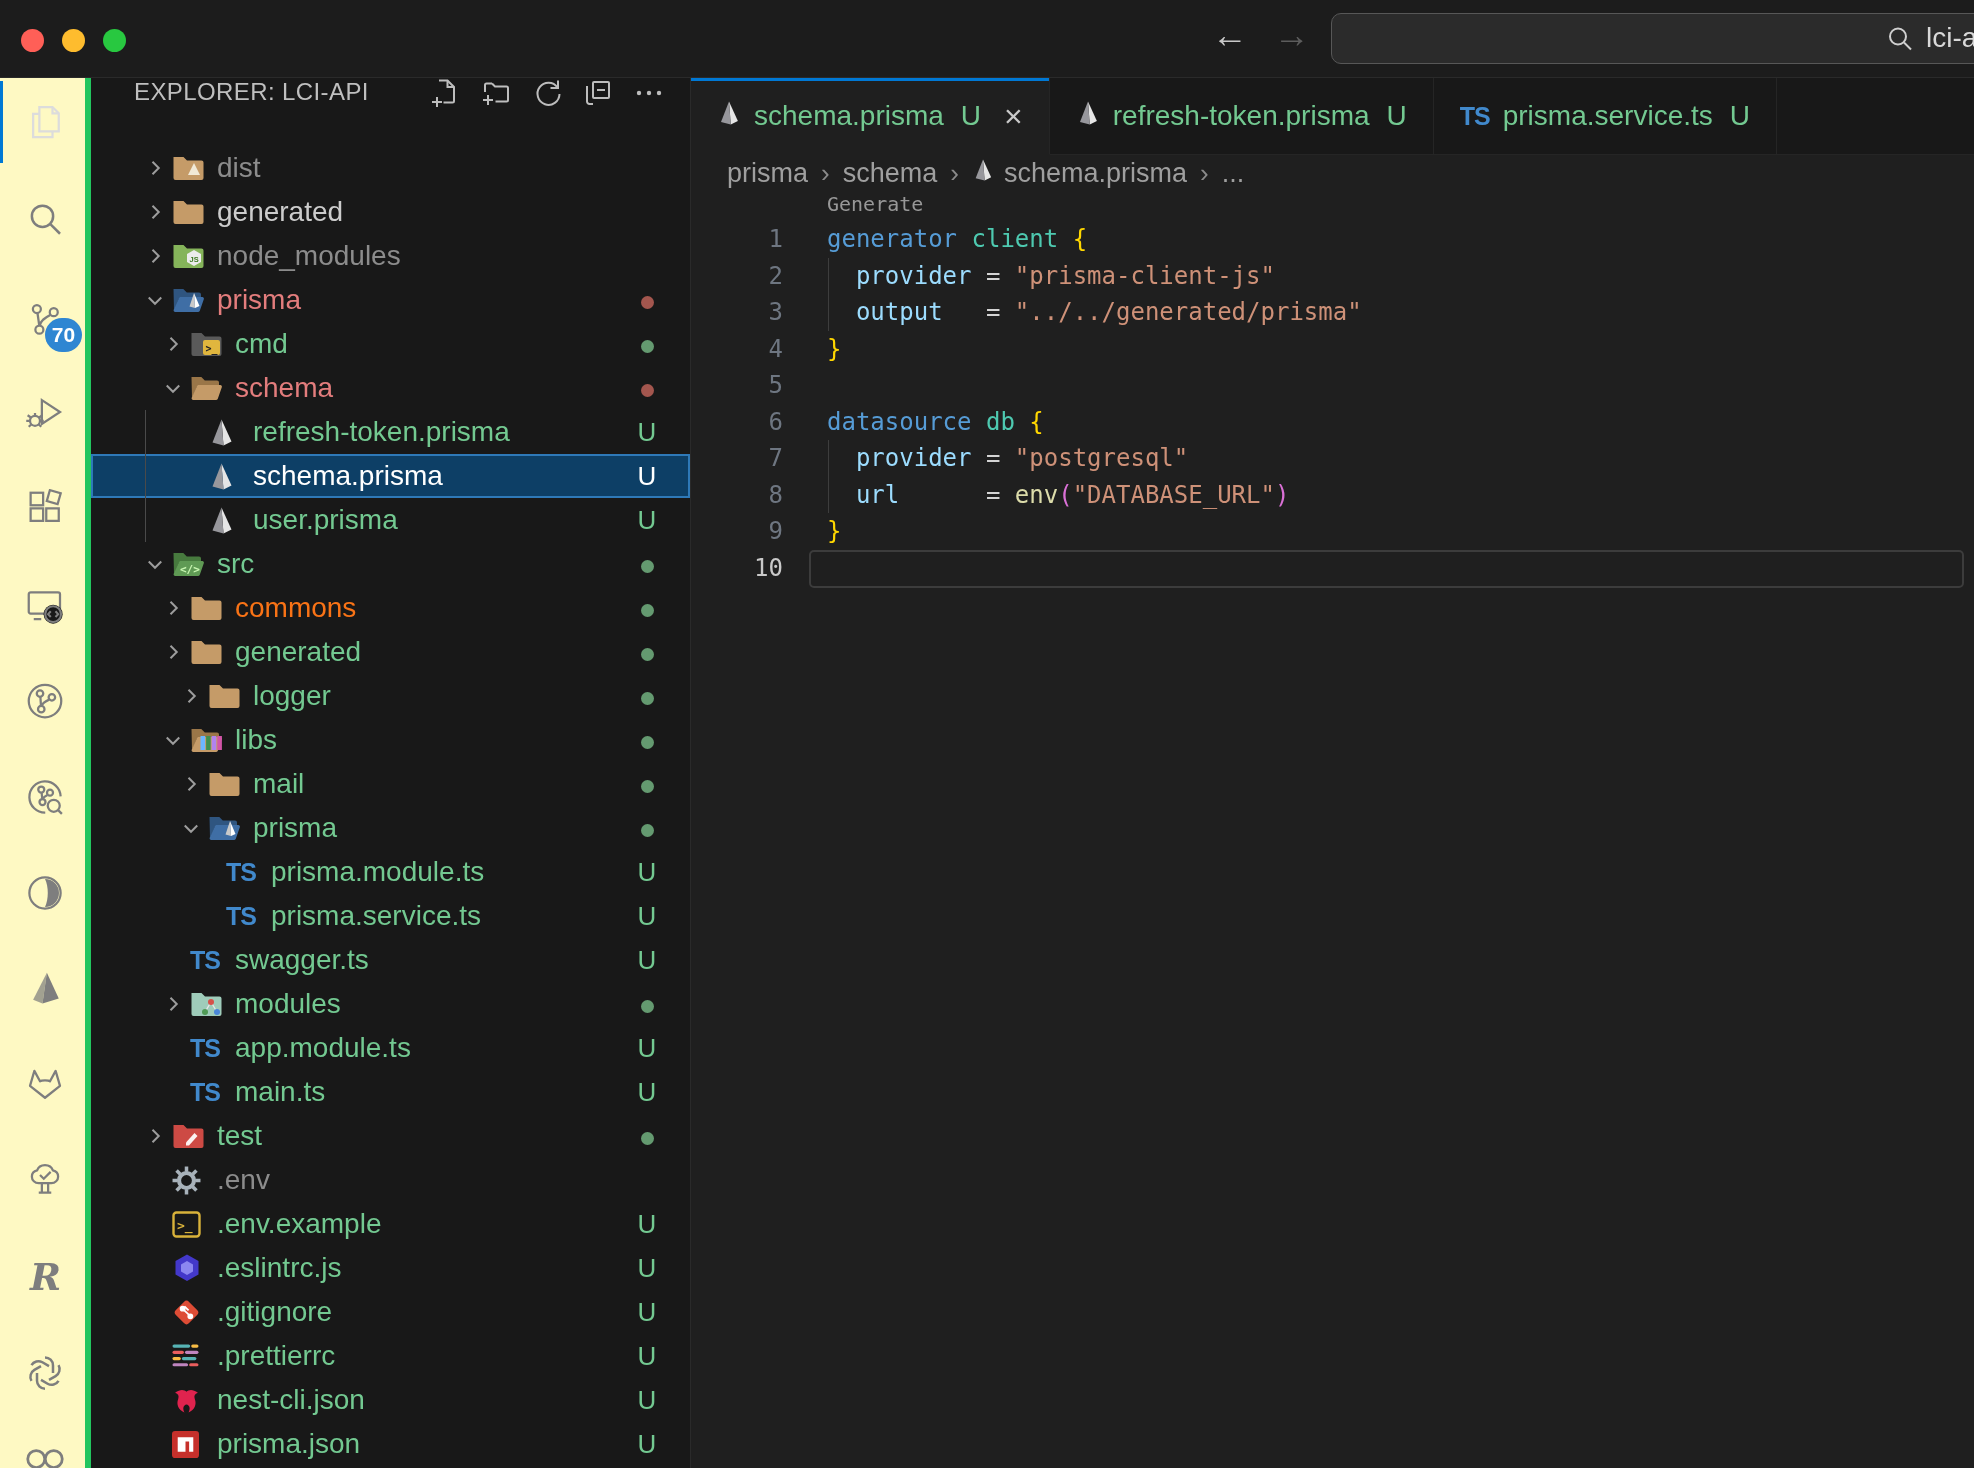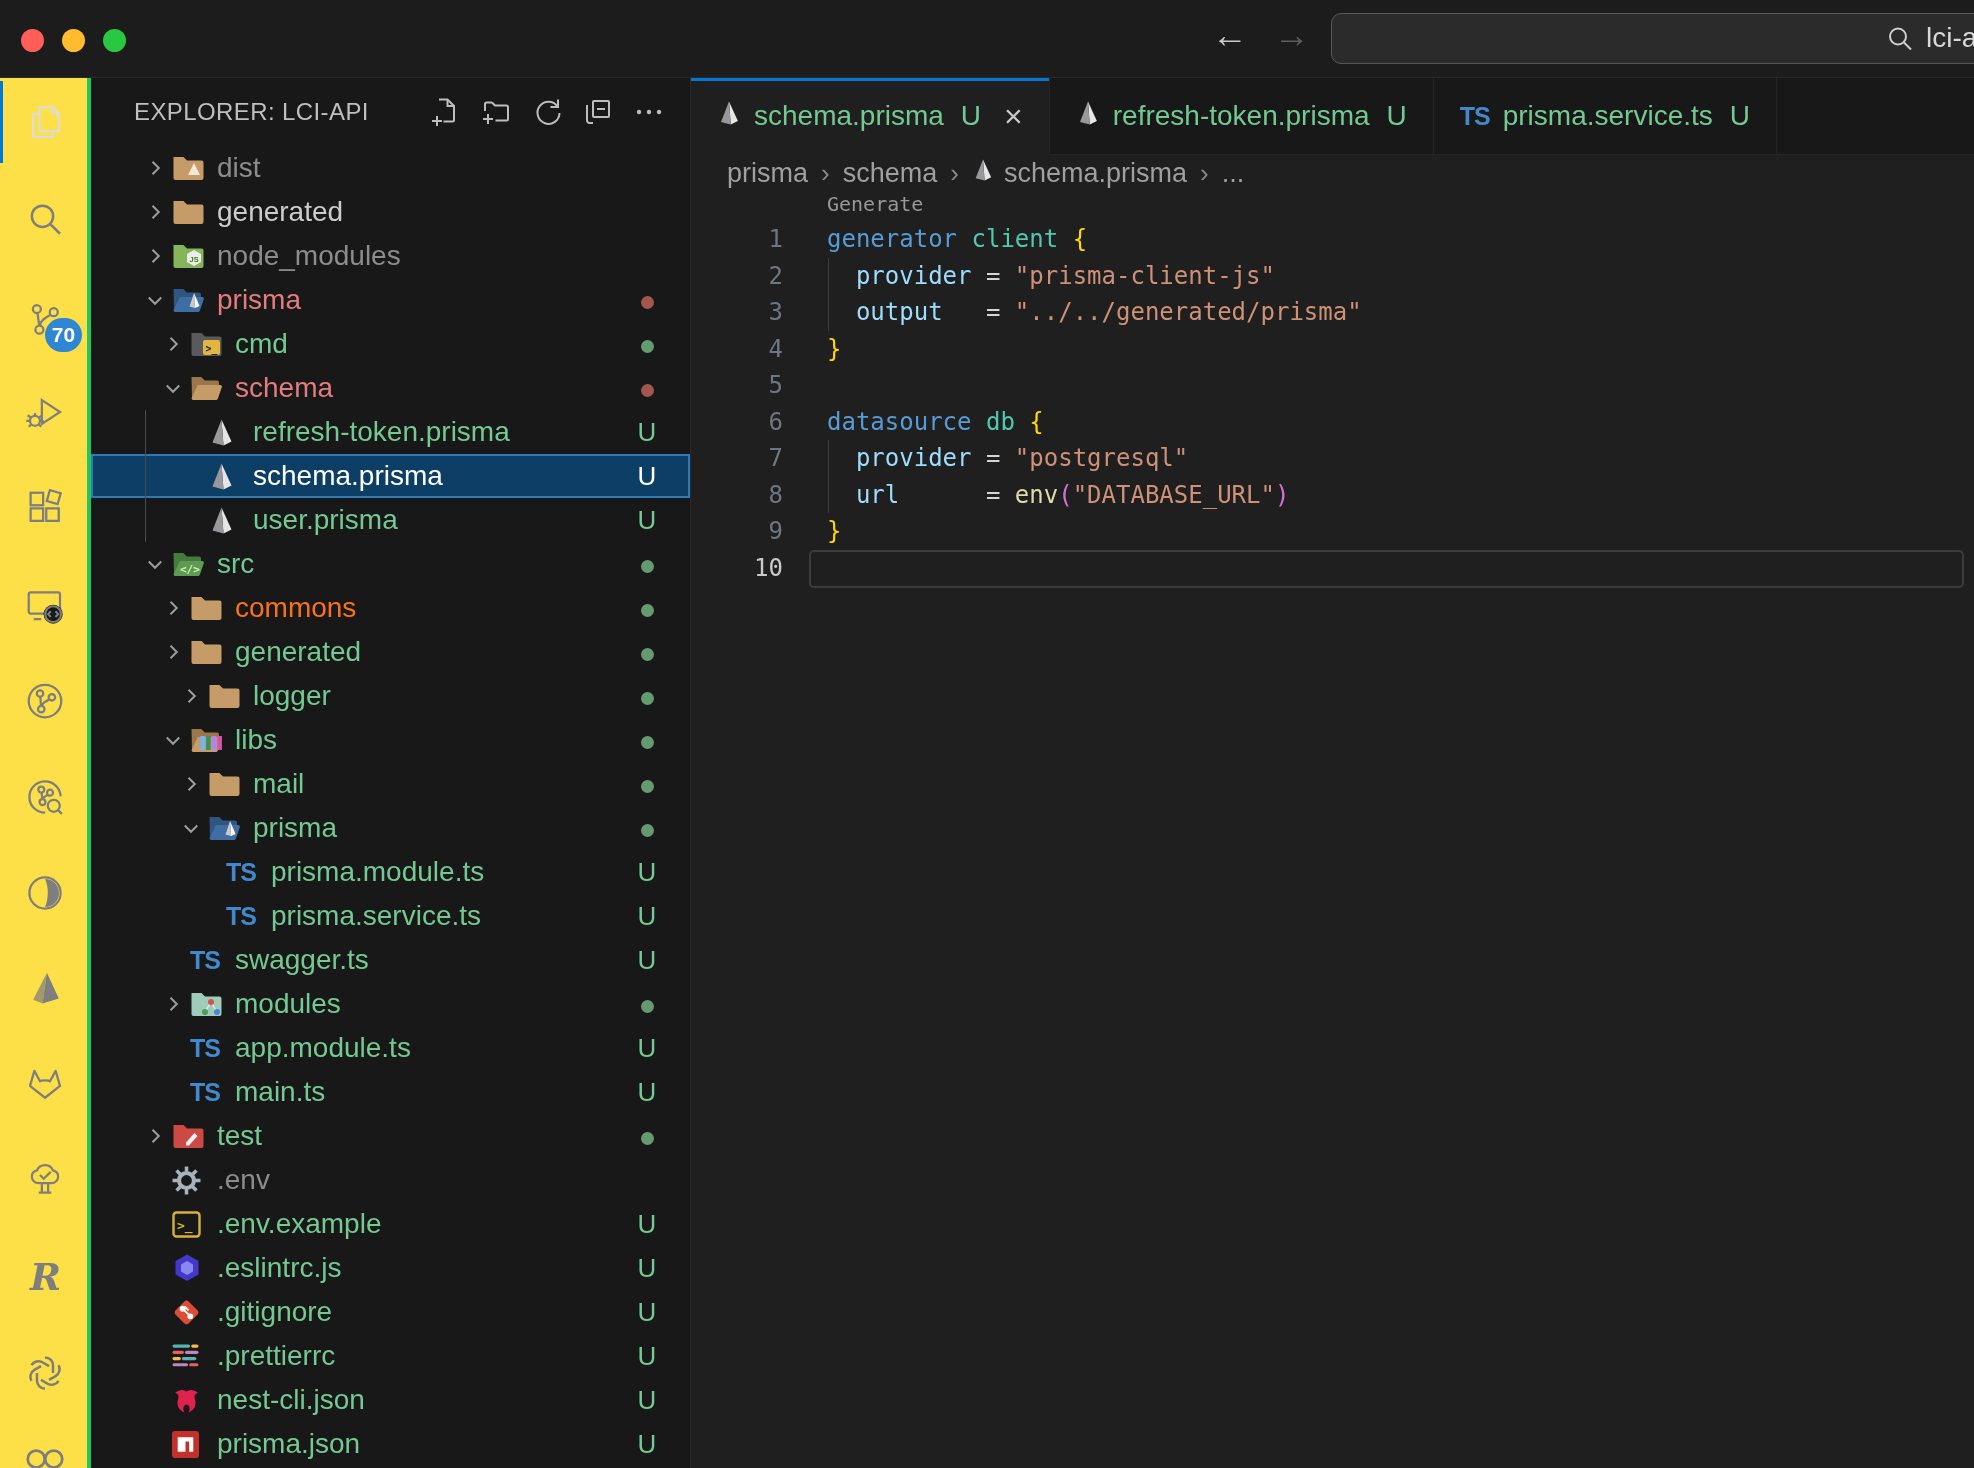--- a/index.html
+++ b/index.html
@@ -16,32 +16,32 @@
   .nav-back{ color:#c8c8c8; } .nav-fwd{ color:#5d5d5d; }
   .searchbox { position:absolute; left:1331px; top:13px; width:700px; height:51px;
                background:#2b2b2b; border:1.5px solid #575757; border-radius:10px; }
   .searchbox .mag { position:absolute; left:553px; top:10px; }
   .searchbox .stext { position:absolute; left:594px; top:8px; font-size:28px; color:#d8d8d8; white-space:nowrap; }
 
   
   .main { display:flex; height:1390px; }
 
   
-  .activitybar { position:relative; width:91px; flex:none; background:#fde047; border-right:4px solid #22c55e; }
+  .activitybar { position:relative; width:91px; flex:none; background:#fef9c3; border-right:6px solid #22c55e; }
   .ab-item { position:absolute; left:0; width:90px; height:90px; display:flex; align-items:center;
              justify-content:center; color:#7e7e7e; cursor:pointer; }
   .ab-item.active { color:#dcdcdc; }
   .ab-item.active::before { content:""; position:absolute; left:0; top:4px; bottom:4px; width:3px; background:#0078d4; }
   .ab-badge { position:absolute; right:8px; bottom:12px; min-width:37px; height:34px; padding:0 6px;
               border-radius:17px; background:#2f86d2; color:#fff; font-size:21px; font-weight:700;
               display:flex; align-items:center; justify-content:center; }
 
   
   .sidebar { position:relative; width:600px; flex:none; background:#181818; border-right:1px solid #2a2a2a; overflow:hidden; }
-  .sb-header { height:68px; display:flex; align-items:center; padding:0 26px 0 43px; }
+  .sb-header { height:68px; display:flex; padding:0 26px 0 43px; }
   .sb-title { font-size:24px; color:#bfbfbf; letter-spacing:.4px; white-space:nowrap; }
   .sb-actions { margin-left:auto; display:flex; gap:21px; }
   .sb-actions .act { width:30px; height:30px; display:flex; align-items:center; justify-content:center; cursor:pointer; }
   .tree { position:relative; }
   .trow { position:relative; height:44px; display:flex; align-items:center; font-size:28px; cursor:pointer; }
   .trow.selected { background:#0d3f66; box-shadow:inset 0 0 0 2px #2e79b8; }
   .chev { width:34px; flex:none; display:flex; justify-content:center; align-items:center; }
   .ficon { width:36px; height:32px; flex:none; display:flex; align-items:center; justify-content:flex-start; margin-right:9px; }
   .tlabel { white-space:nowrap; }
   .marker { position:absolute; right:26px; width:34px; text-align:center; font-size:26px; }

